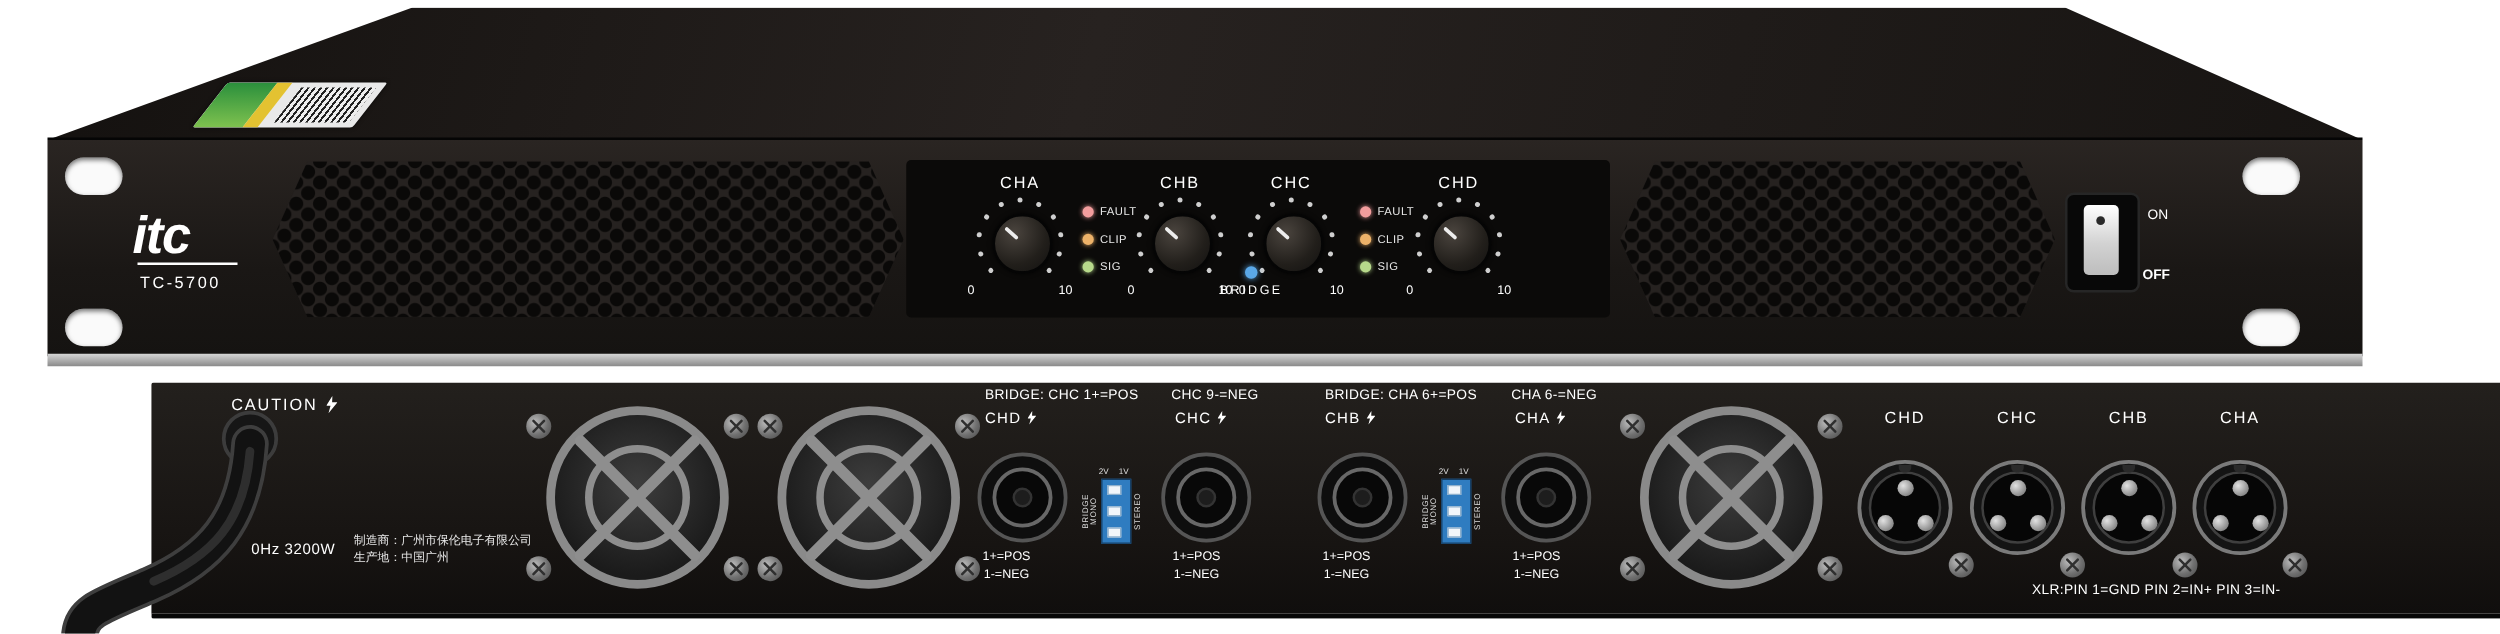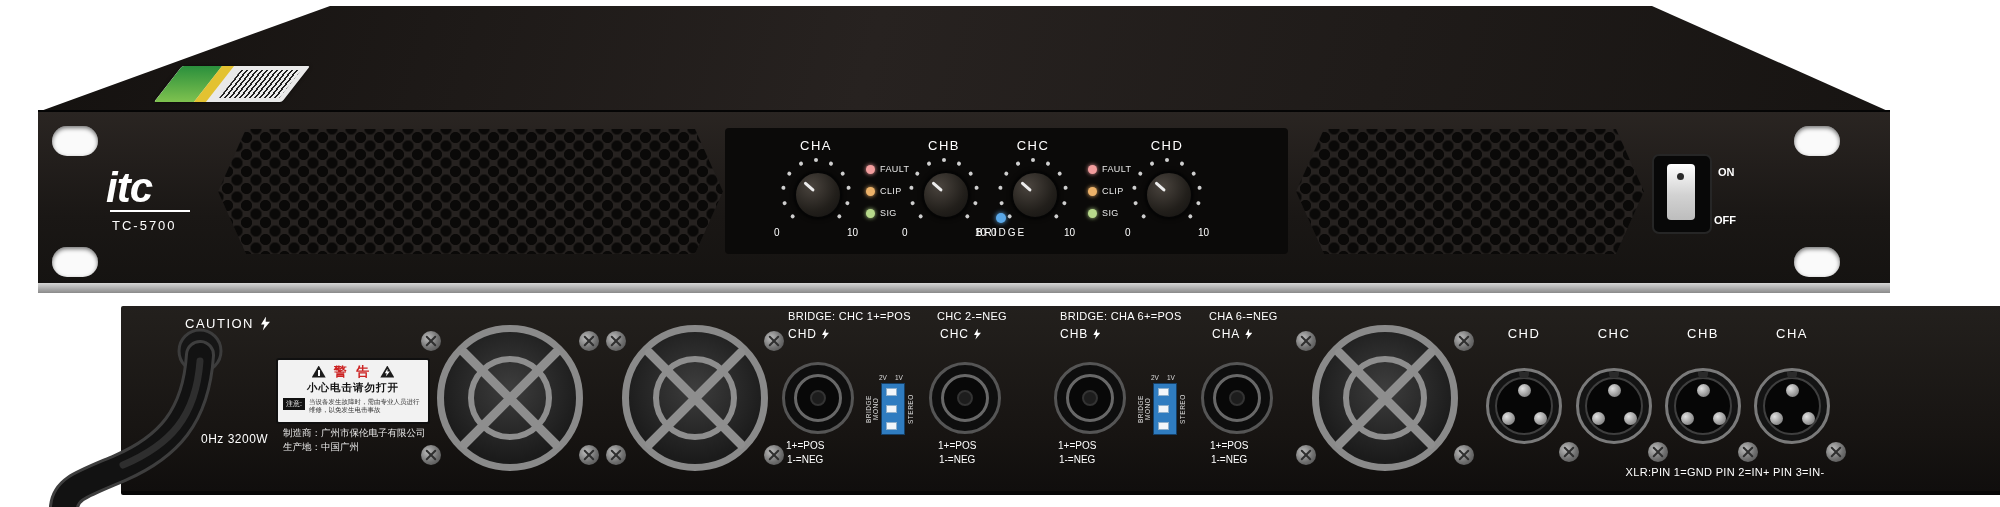--- a/index.html
+++ b/index.html
@@ -46,21 +46,21 @@
   .led-sig{background:#b7d98b;box-shadow:0 0 4px #b7d98b;}
   .led-power{width:10px;height:10px;border-radius:50%;background:#5aa8e8;box-shadow:0 0 5px #5aa8e8;}
   .led-label{font-size:9px;color:#e8e8e8;letter-spacing:.4px;}
   .power-block{left:963px;top:213px;width:76px;display:flex;flex-direction:column;align-items:center;gap:4px;}
   .power-label{font-size:10px;letter-spacing:2px;}
 
   .sw-bezel{left:1652px;top:154px;width:56px;height:76px;background:#080808;border:2px solid #262626;border-radius:7px;}
   .sw-rocker{position:absolute;left:13px;top:8px;width:28px;height:56px;border-radius:4px;
     background:linear-gradient(#ffffff,#d2d2d2 55%,#bdbdbd);}
   .sw-rocker::after{content:'';position:absolute;left:10px;top:9px;width:7px;height:7px;border-radius:50%;background:#2a2a2a;}
-  .sw-on{left:1718px;top:166px;font-size:11px;font-weight:bold;}
+  .sw-on{left:1718px;top:166px;font-size:11px;font-weight:normal;}
   .sw-off{left:1714px;top:214px;font-size:11px;font-weight:bold;}
 
   .sticker{left:168px;top:66px;width:128px;height:36px;transform:skewX(-38deg);
     background:#e9e9e9;border-radius:2px;overflow:hidden;box-shadow:0 0 3px rgba(0,0,0,.6);}
   .sticker .st-green{position:absolute;left:0;top:0;width:40px;height:100%;
     background:linear-gradient(#2a8f3c,#7fc24f);}
   .sticker .st-yellow{position:absolute;left:40px;top:0;width:12px;height:100%;background:#e3c231;}
   .sticker .st-bar{position:absolute;left:62px;top:4px;width:60px;height:28px;
     background:repeating-linear-gradient(90deg,#222 0 2px,#eee 2px 5px);}
 
@@ -284,34 +284,20 @@
   <div class="abs sw-off">OFF</div>
 
   <div class="abs rear">
 
     <div class="abs caution">
       <span>CAUTION</span>
       <span class="bolt"></span>
     </div>
     <div class="abs rating">0Hz 3200W</div>
 
-    <div class="abs warn-sticker">
-      <div class="warn-row1">
-        <span class="wtri wtri-excl"></span>
-        <span class="warn-title">警 告</span>
-        <span class="wtri">
-            <span class="bolt-t"></span>
-          </span>
-      </div>
-      <div class="warn-sub">小心电击请勿打开</div>
-      <div class="warn-row3">
-        <span class="warn-note-label">注意:</span>
-        <span class="warn-note">当设备发生故障时，需由专业人员进行维修，以免发生电击事故</span>
-      </div>
-    </div>
 
     <div class="abs mfr">
       <div>制造商：广州市保伦电子有限公司</div>
       <div>生产地：中国广州</div>
     </div>
 
     <div class="fan" style="left:316px;top:19px;">
       <div class="fan-bar fb1"></div>
       <div class="fan-bar fb2"></div>
     </div>
@@ -336,21 +322,21 @@
     <div class="screw" style="left:1333px;top:25px;"></div>
     <div class="screw" style="left:1175px;top:139px;"></div>
     <div class="screw" style="left:1333px;top:139px;"></div>
     <div class="screw" style="left:1438px;top:136px;"></div>
     <div class="screw" style="left:1527px;top:136px;"></div>
     <div class="screw" style="left:1617px;top:136px;"></div>
     <div class="screw" style="left:1705px;top:136px;"></div>
 
     <div class="spk-group" style="left:660px;">
       <span class="bridge-l">BRIDGE: CHC 1+=POS</span>
-      <span class="bridge-r">CHC 2-=NEG</span>
+      <span class="bridge-r">CHC 9-=NEG</span>
       <div class="conn-label cl-a">
         <span>CHD</span>
         <span class="bolt bolt-sm"></span>
       </div>
       <div class="conn-label cl-b">
         <span>CHC</span>
         <span class="bolt bolt-sm"></span>
       </div>
       <div class="spk spk-a"></div>
       <div class="spk spk-b"></div>

